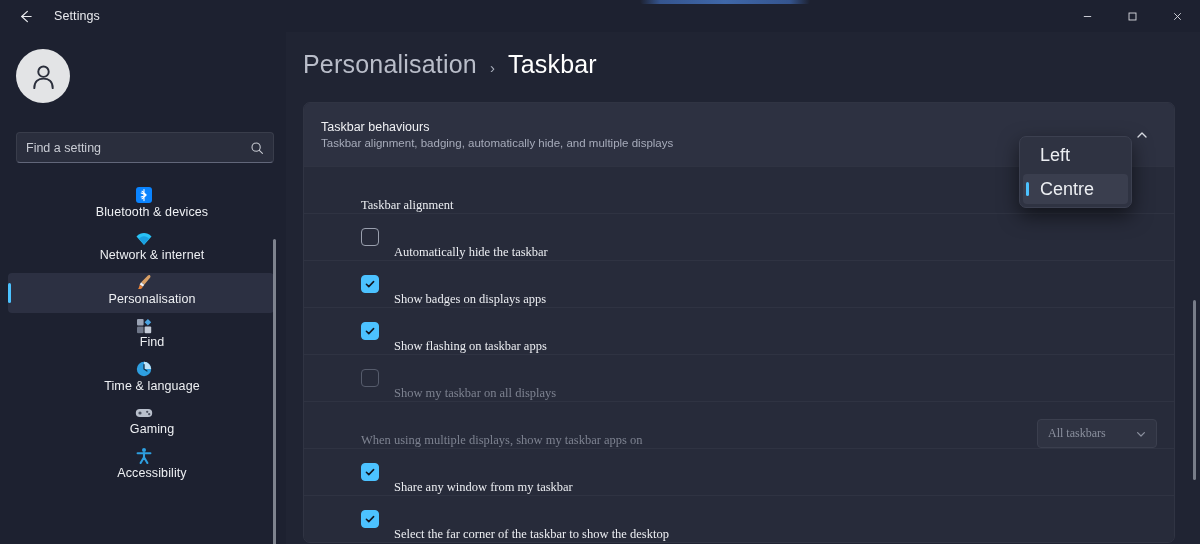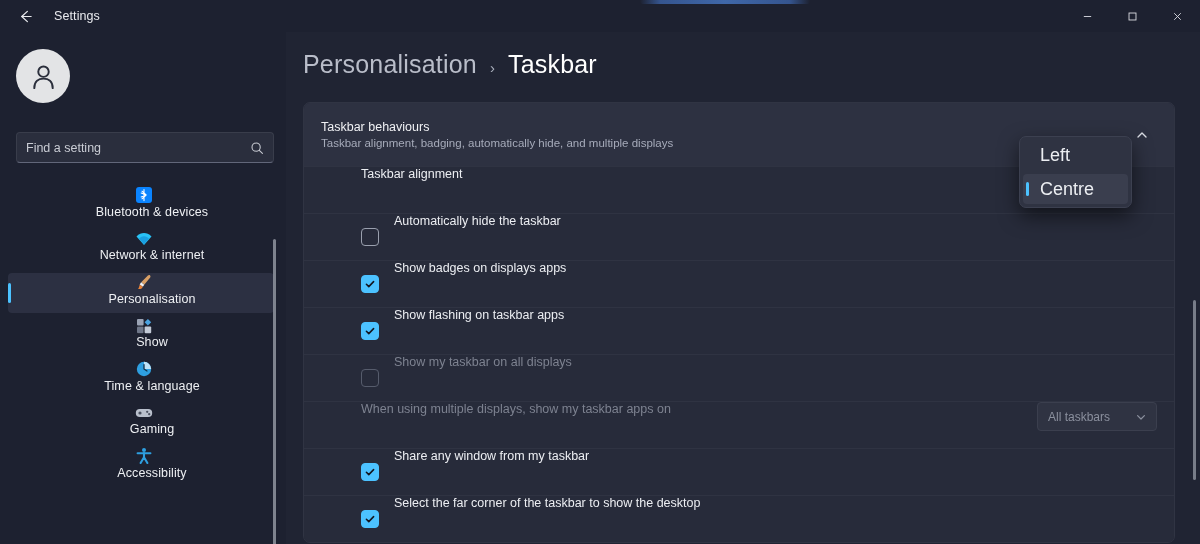--- a/index.html
+++ b/index.html
@@ -153,24 +153,25 @@
   .chev-btn {
     width: 30px; height: 30px;
     display: flex; align-items: center; justify-content: center;
     border-radius: 4px; color: #d9dce3;
   }
   .chev-btn svg { width: 12px; height: 12px; }
 
   .row {
     position: relative;
     min-height: 47px;
-    display: flex; align-items: flex-start;
+    display: flex; align-items: flex-end;
     padding: 0 17px 0 57px;
     border-top: 1px solid #2f3342;
     background: #272b3a;
+    font-family: Liberation Serif, serif;
   }
   .row-label { font-size: 12.5px; color: #eceef2; flex: 1; }
   .row.disabled .row-label { color: #7d8290; }
 
   .cbrow { padding-left: 57px; }
   .cb {
     position: absolute; left: 57px; top: 50%;
     transform: translateY(-50%);
     width: 18px; height: 18px;
     border-radius: 4px;
@@ -317,21 +318,21 @@
       <div class="navitem">
         <span class="nav-ico">
           <svg viewBox="0 0 18 18">
               <rect x="2" y="2" width="6.6" height="6.6" rx="1" fill="#9aa3b4"></rect>
               <rect x="2" y="9.6" width="6.6" height="6.6" rx="1" fill="#6d7casa"></rect>
               <rect x="2" y="9.6" width="6.6" height="6.6" rx="1" fill="#6f7789"></rect>
               <rect x="9.6" y="9.6" width="6.6" height="6.6" rx="1" fill="#c3cad6"></rect>
               <path d="M12.9 2 L16.2 5.2 L12.9 8.5 L9.6 5.2 Z" fill="#4aa3e0"></path>
             </svg>
         </span>
-        <span class="nav-label">Show</span>
+        <span class="nav-label">Find</span>
       </div>
 
 
       <div class="navitem">
         <span class="nav-ico">
           <svg viewBox="0 0 18 18">
               <circle cx="9" cy="9" r="7.2" fill="#2e9fe0"></circle>
               <path d="M9 1.8 A7.2 7.2 0 0 1 16.2 9 L9 9 Z" fill="#bfe3f7"></path>
               <path d="M9 4.6 V9 L12 11" stroke="#13324a" stroke-width="1.3" fill="none" stroke-linecap="round"></path>
             </svg>

